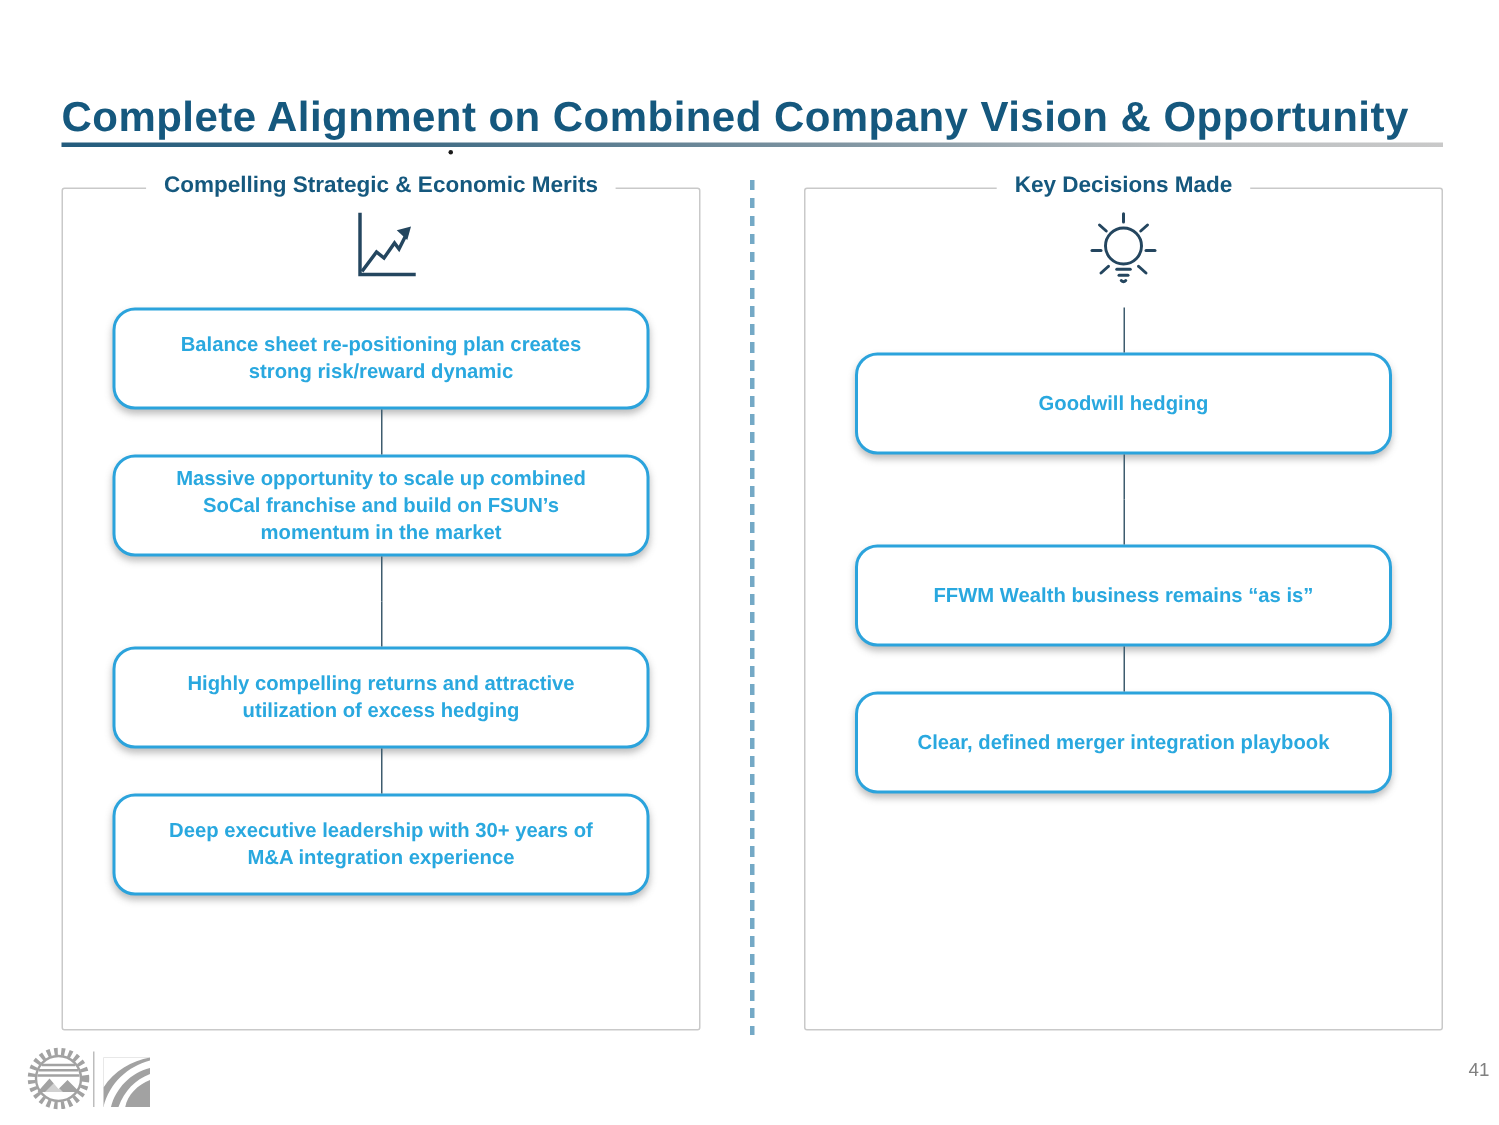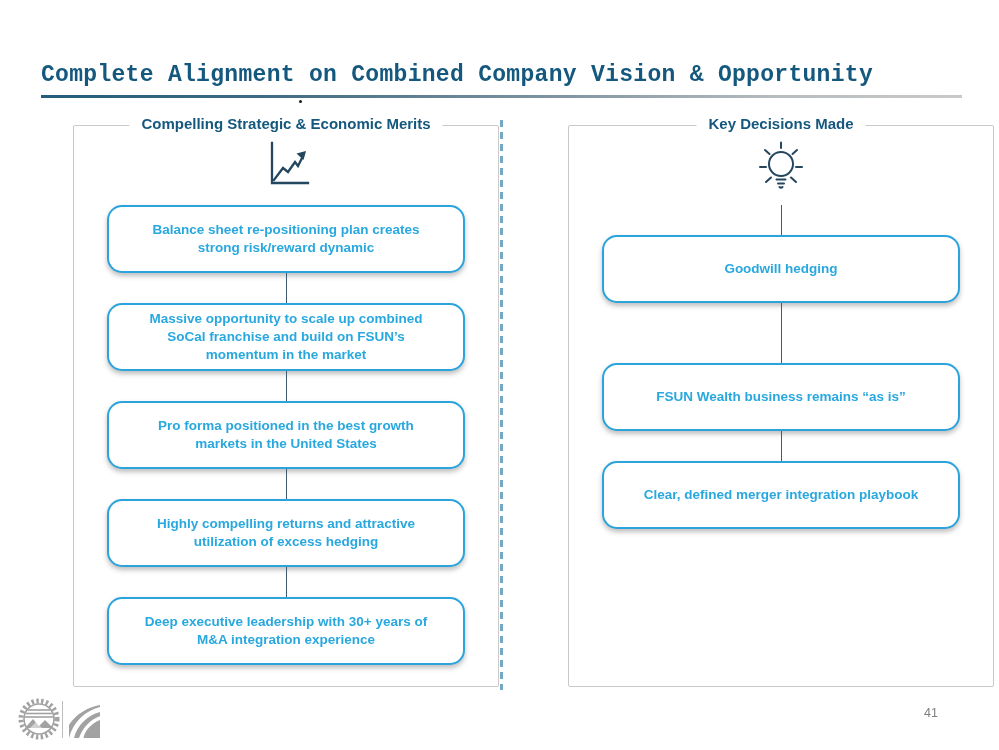--- a/index.html
+++ b/index.html
@@ -4,39 +4,37 @@
 <style>
   html,body { margin:0; padding:0; }
   body {
     width:999px; height:750px; position:relative; background:#ffffff;
     font-family:"Liberation Sans", sans-serif; overflow:hidden;
   }
 
   
   .slide-title {
     position:absolute; left:41px; top:62px;
-    font-size:23px; font-weight:bold; color:#15587E; letter-spacing:0.3px;
+    font-size:28px; font-weight:bold; color:#15587E; letter-spacing:0.3px;
     white-space:nowrap;
-    font-family:Liberation Mono, monospace;
   }
   .title-underline {
     position:absolute; left:41px; top:95px; width:921px; height:3px;
     background:linear-gradient(to right,#235C7D 0%,#3F6B84 25%,#7D93A0 55%,#B7BCBF 80%,#C9C9C9 100%);
   }
   .title-dot {
     position:absolute; left:299px; top:100px; width:3px; height:3px;
     background:#1a1a1a; border-radius:50%;
   }
 
   
   .panel {
     position:absolute; top:125px; width:426px; height:562px;
     border:1px solid #C9C9C9; border-radius:2px; background:#fff;
     box-sizing:border-box;
-    margin-left:32px;
   }
   .panel-left  { left:41px; }
   .panel-right { left:536px; }
   .panel-header {
     position:absolute; top:-11px; left:50%; transform:translateX(-50%);
     background:#fff; padding:0 12px; font-size:15px; font-weight:bold;
     color:#15587E; white-space:nowrap;
   }
   .panel-icon {
     position:absolute; top:14px; left:50%; transform:translateX(-50%);
@@ -57,21 +55,21 @@
   
   .divider {
     position:absolute; left:500px; top:120px; width:3px; height:570px;
     background:repeating-linear-gradient(to bottom,#74A9C6 0 7px,transparent 7px 12px);
   }
 
   
   .seal-logo   { position:absolute; left:16px; top:696px; }
   .logo-sep    { position:absolute; left:62px; top:701px; width:1px; height:37px; background:#BDBDBD; }
   .swoosh-logo { position:absolute; left:68px; top:702px; }
-  .page-number { position:absolute; left:924px; top:706px; font-size:12.5px; color:#808080; }
+  .page-number { position:absolute; left:979px; top:706px; font-size:12.5px; color:#808080; }
 
   svg { display:block; }
 </style>
 </head>
 <body>
 
 <div class="slide-title">Complete Alignment on Combined Company Vision &amp; Opportunity</div>
 <div class="title-underline"></div>
 <div class="title-dot"></div>
 
@@ -86,21 +84,20 @@
   </div>
   <div class="box-stack">
     <div class="flow-box">Balance sheet re-positioning plan creates strong risk/reward dynamic</div>
     <div class="connector">
         <div class="vline"></div>
       </div>
     <div class="flow-box">Massive opportunity to scale up combined SoCal franchise and build on FSUN’s momentum in the market</div>
     <div class="connector">
         <div class="vline"></div>
       </div>
-    <div class="flow-box">Pro forma positioned in the best growth markets in the United States</div>
     <div class="connector">
         <div class="vline"></div>
       </div>
     <div class="flow-box">Highly compelling returns and attractive utilization of excess hedging</div>
     <div class="connector">
         <div class="vline"></div>
       </div>
     <div class="flow-box">Deep executive leadership with 30+ years of M&amp;A integration experience</div>
   </div>
 </div>
@@ -128,21 +125,21 @@
     <div class="connector">
         <div class="vline"></div>
       </div>
     <div class="flow-box">Goodwill hedging</div>
     <div class="connector">
         <div class="vline"></div>
       </div>
     <div class="connector">
         <div class="vline"></div>
       </div>
-    <div class="flow-box">FSUN Wealth business remains “as is”</div>
+    <div class="flow-box">FFWM Wealth business remains “as is”</div>
     <div class="connector">
         <div class="vline"></div>
       </div>
     <div class="flow-box">Clear, defined merger integration playbook</div>
   </div>
 </div>
 
 <div class="seal-logo">
   <svg width="46" height="46" viewBox="0 0 46 46">
     <circle cx="23" cy="23" r="18" fill="none" stroke="#A2A2A2" stroke-width="5" stroke-dasharray="2.4 2.4"></circle>

